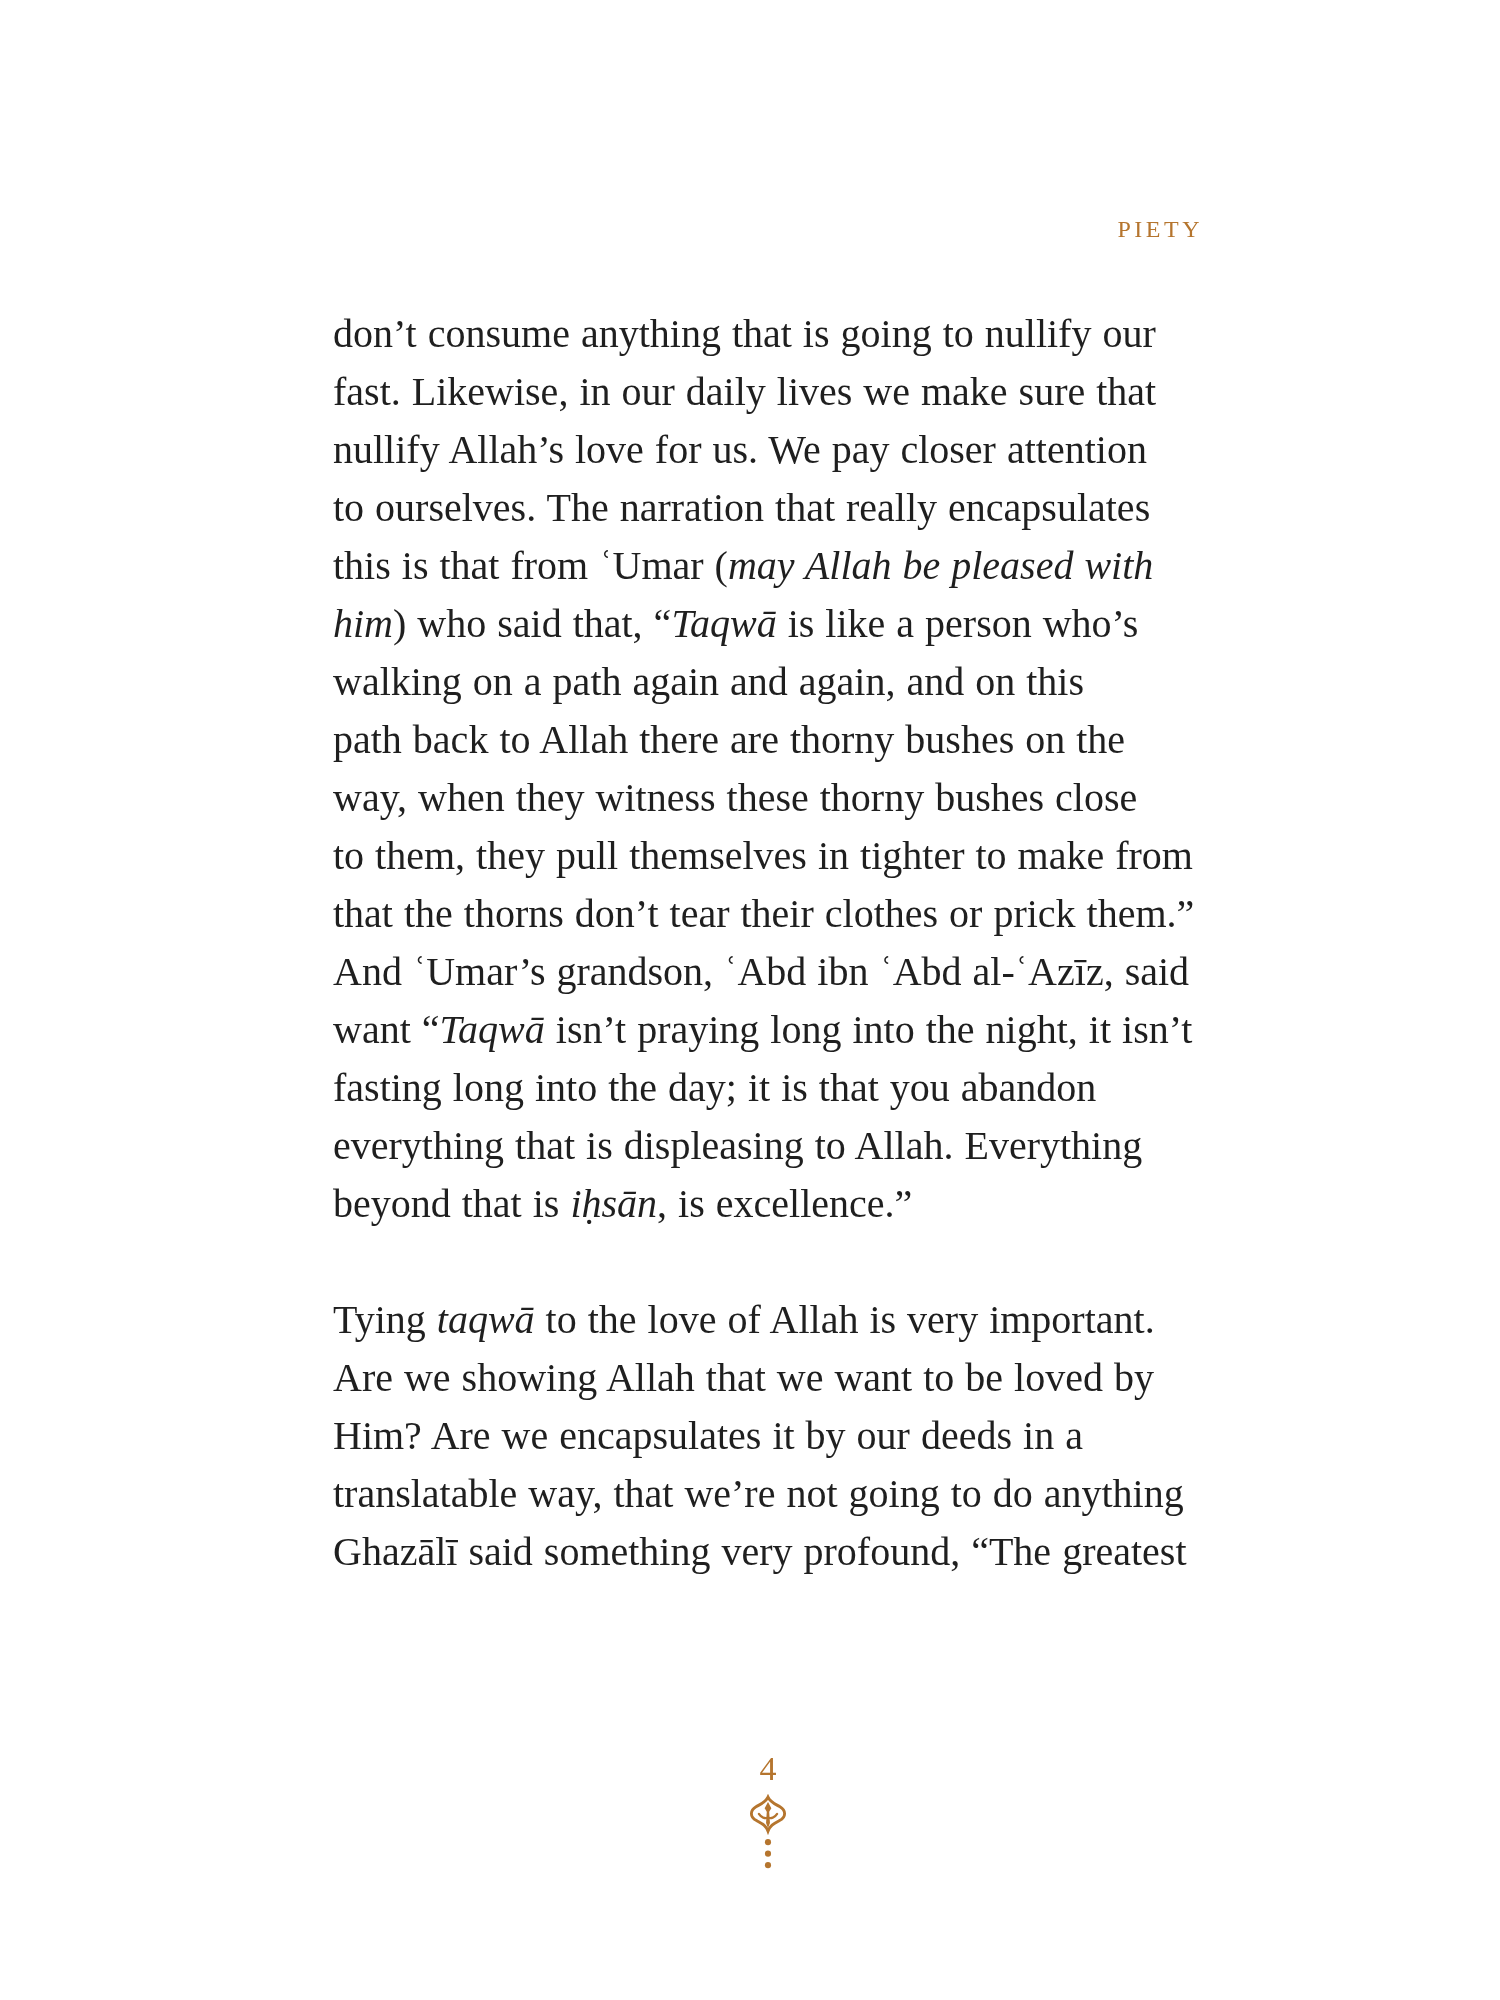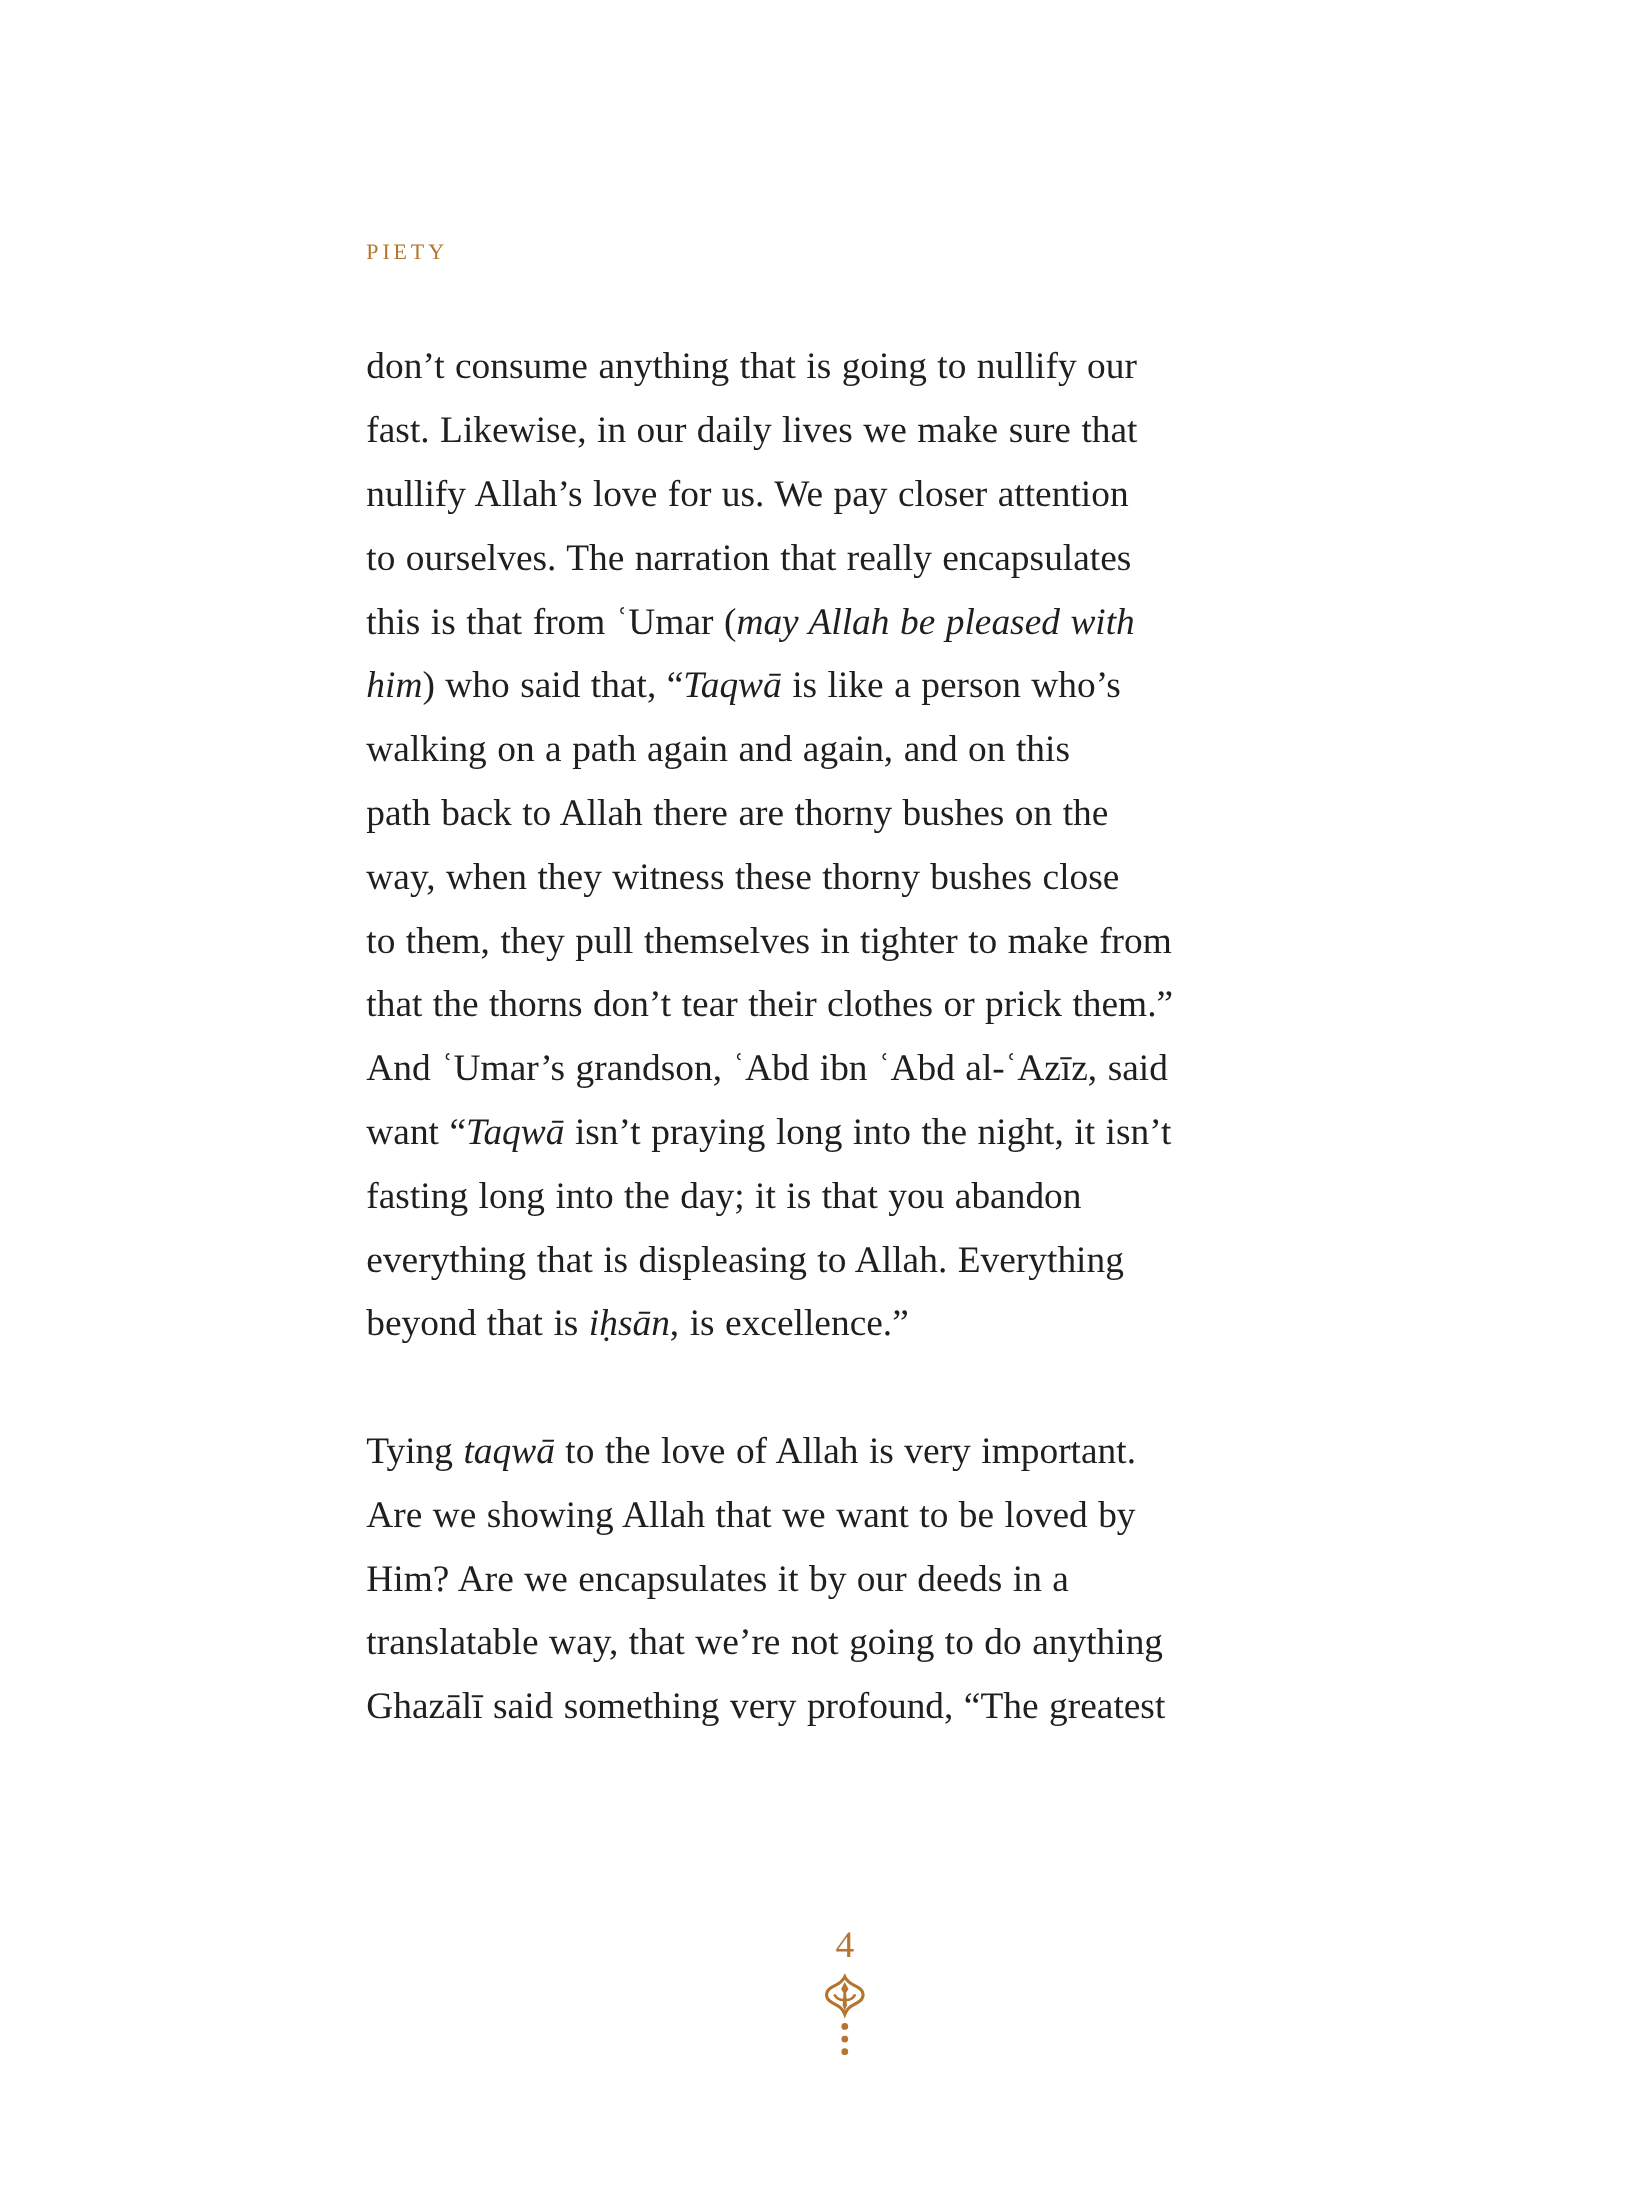--- a/index.html
+++ b/index.html
@@ -12,31 +12,31 @@
     width:1500px;height:2000px;
     background:var(--bg);
     font-family:"Liberation Serif","DejaVu Serif",serif;
     position:relative;
     overflow:hidden;
   }
   .page{position:absolute;inset:0;}
   .chapter-header{
     position:absolute;
     top:216px;left:333px;width:870px;
-    text-align:left;
-    font-size:20px;
+    text-align:right;
+    font-size:24px;
     line-height:26px;
     letter-spacing:3.5px;
     color:var(--accent);
     font-weight:400;
   }
   .body-text{
     position:absolute;
     top:305px;left:333px;width:920px;
-    font-size:34px;
+    font-size:40px;
     line-height:58px;
     color:var(--text);
     word-spacing:1px;
   }
   .paragraph + .paragraph{margin-top:58px;}
   .line{white-space:nowrap;}
   .line em{}
   .footer{
     position:absolute;
     top:1750px;left:333px;width:870px;

